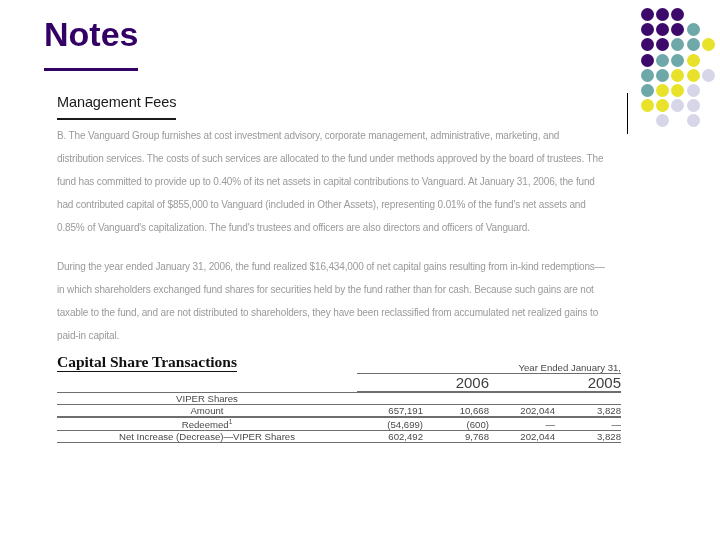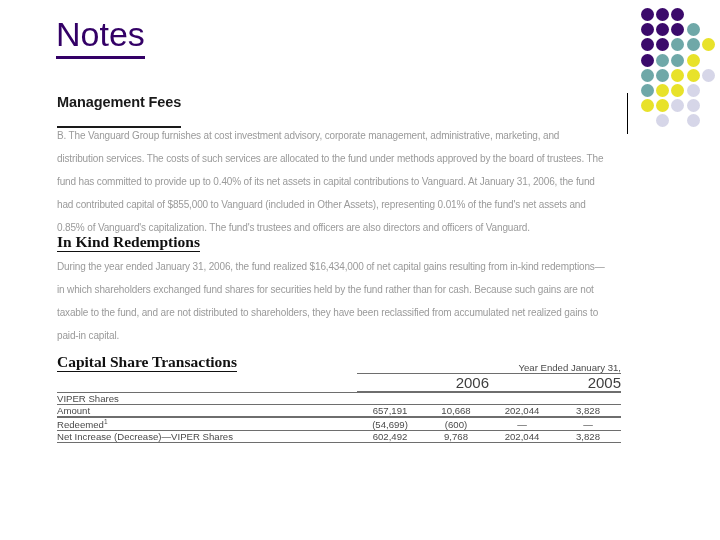--- a/index.html
+++ b/index.html
@@ -26,29 +26,29 @@
   #dot-grid .dot {
     position: absolute;
     width: 13px;
     height: 13px;
     border-radius: 50%;
   }
 
   
   #slide-title {
     position: absolute;
-    left: 56px;
+    left: 44px;
     top: 14px;
     font-size: 34px;
-    font-weight: 400;
+    font-weight: 700;
     color: #330066;
     letter-spacing: 0px;
     line-height: 40px;
     border-bottom: 3px solid #330066;
-    padding-bottom: 2px;
+    padding-bottom: 14px;
     display: inline-block;
   }
 
   
   #section-rule {
     position: absolute;
     left: 627px;
     top: 93px;
     width: 1px;
     height: 41px;
@@ -62,25 +62,25 @@
     top: 0;
     width: 720px;
     height: 540px;
   }
 
   .h-mgmt {
     position: absolute;
     left: 57px;
     top: 94px;
     font-size: 14.5px;
-    font-weight: bold;
+    font-weight: normal;
     color: #1a1a1a;
     border-bottom: 2px solid #1a1a1a;
     display: inline-block;
-    padding-bottom: 16px;
+    padding-bottom: 8px;
     letter-spacing: -0.1px;
   }
 
   .para {
     position: absolute;
     font-size: 10px;
     line-height: 23px;
     color: #9a9a9a;
     letter-spacing: -0.15px;
     white-space: pre-line;
@@ -158,28 +158,28 @@
     color: #3f3f3f;
   }
   .sub-cell {
     text-align: right;
     padding: 3px 2px 2px 0;
     font-size: 9.4px;
     color: #4a4a4a;
     line-height: 11.5px;
   }
   .row-label {
-    text-align: left;
+    text-align: center;
     padding: 4px 0 3px 2px;
     font-size: 9.6px;
     color: #4a4a4a;
     white-space: nowrap;
   }
   .row-val {
-    text-align: center;
+    text-align: right;
     padding: 4px 2px 3px 0;
     font-size: 9.6px;
     color: #4a4a4a;
     white-space: nowrap;
   }
   sup { font-size: 6.5px; vertical-align: super; }
 </style>
 </head>
 <body>
 
@@ -220,21 +220,20 @@
 <div id="slide-title">Notes</div>
 
 <div id="section-rule"></div>
 
 <div class="content">
 
   <div class="h-mgmt">Management Fees</div>
 
   <div class="para p1">B.  The Vanguard Group furnishes at cost investment advisory, corporate management, administrative, marketing, and distribution services. The costs of such services are allocated to the fund under methods approved by the board of trustees. The fund has committed to provide up to 0.40% of its net assets in capital contributions to Vanguard. At January 31, 2006, the fund had contributed capital of $855,000 to Vanguard (included in Other Assets), representing 0.01% of the fund's net assets and 0.85% of Vanguard's capitalization. The fund's trustees and officers are also directors and officers of Vanguard.</div>
 
-  <div class="h-serif h-inkind">In Kind Redemptions</div>
 
   <div class="para p2">During the year ended January 31, 2006, the fund realized $16,434,000 of net capital gains resulting from in-kind redemptions—in which shareholders exchanged fund shares for securities held by the fund rather than for cash. Because such gains are not taxable to the fund, and are not distributed to shareholders, they have been reclassified from accumulated net realized gains to paid-in capital.</div>
 
   <div class="h-serif h-capital">Capital Share Transactions</div>
 
   <div id="fin-table">
     <table>
       <colgroup>
         <col class="col-label">
           <col class="col-num">

